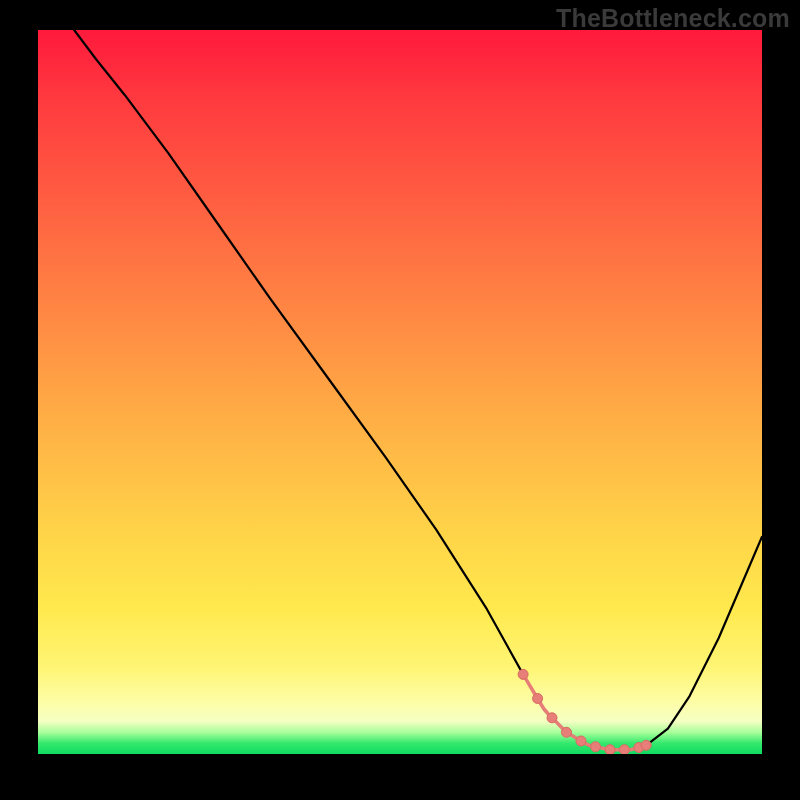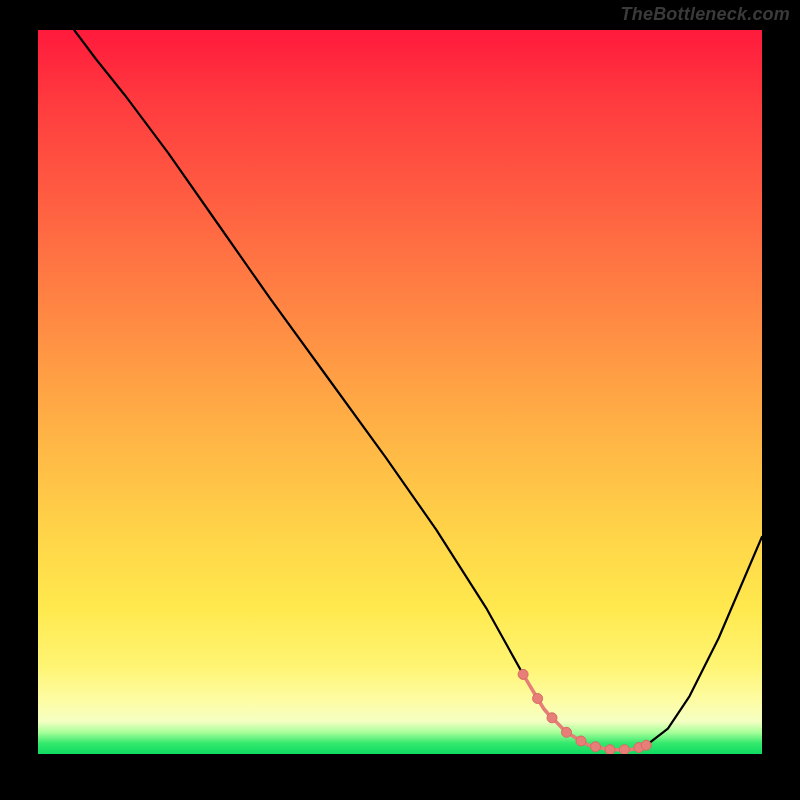--- a/index.html
+++ b/index.html
@@ -15,25 +15,24 @@
     position: relative;
     width: 800px;
     height: 800px;
     background: #000;
   }
   .watermark {
     position: absolute;
     top: 4px;
     right: 10px;
     color: #3a3a3a;
-    font-size: 18px;
+    font-size: 25px;
     font-weight: 600;
     letter-spacing: 0.2px;
     user-select: none;
-    font-style: italic;
   }
   
   .plot {
     position: absolute;
     left: 38px;
     top: 30px;
     width: 724px;
     height: 724px;
     overflow: hidden;
   }

